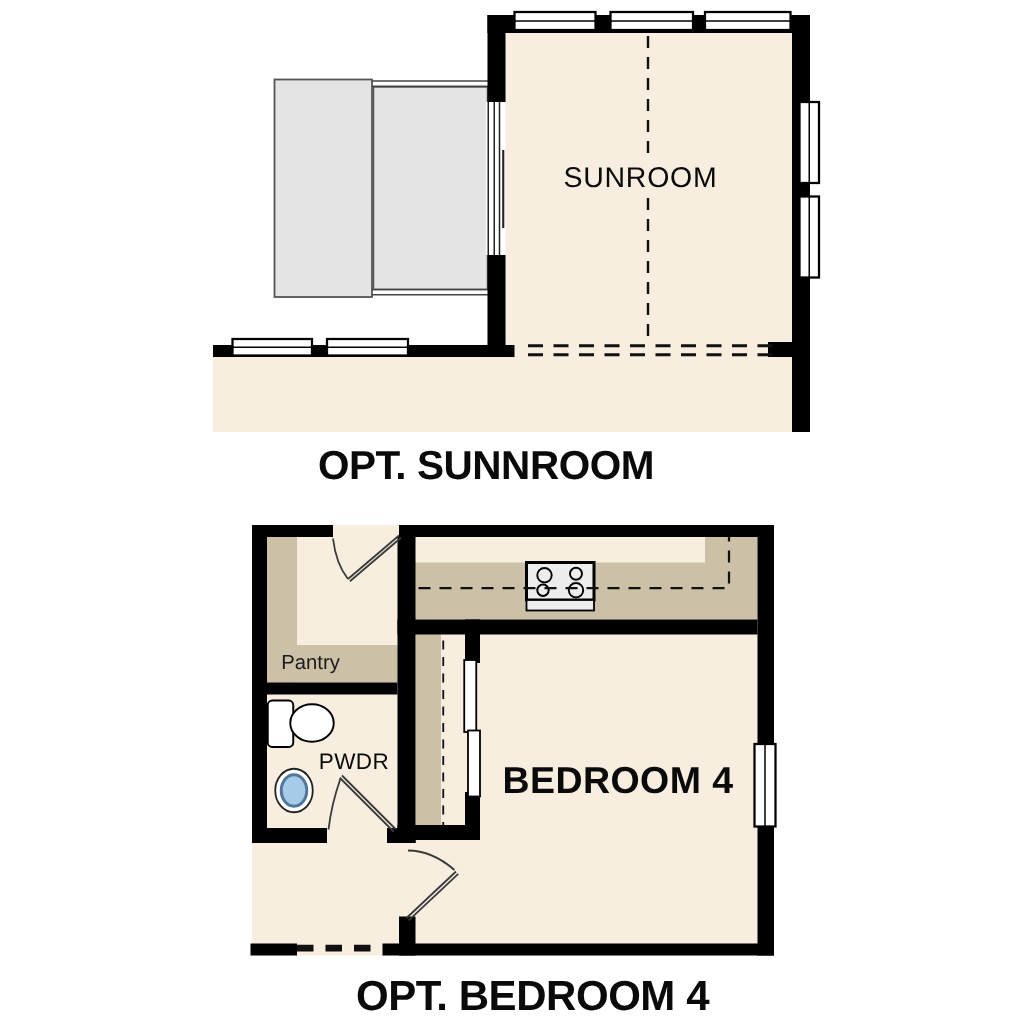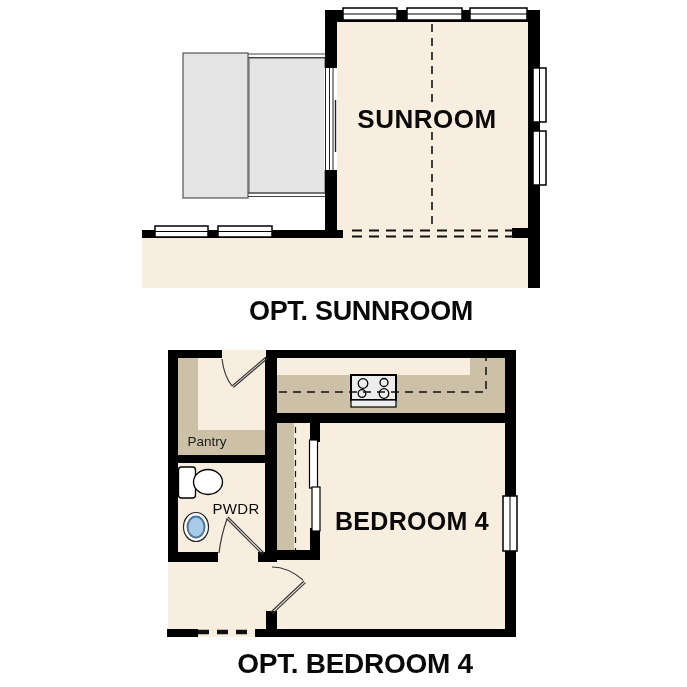--- a/index.html
+++ b/index.html
@@ -5,21 +5,21 @@
   html,body{margin:0;padding:0;background:#fff;}
   .stage{
     position:relative;width:687px;height:687px;background:#fff;overflow:hidden;
     font-family:"Liberation Sans", sans-serif;
   }
   .stage svg{position:absolute;left:0;top:0;}
   .lbl{
     position:absolute;transform:translate(-50%,-50%);
     color:#0a0a0a;white-space:nowrap;line-height:1;
   }
-  .lbl.room{font-weight:700;font-size:26px;letter-spacing:.5px;}
+  .lbl.room{font-weight:400;font-size:19px;letter-spacing:.5px;}
   .lbl.room-sm{font-weight:700;font-size:25px;letter-spacing:.3px;}
   .lbl.caption{font-weight:700;font-size:27px;letter-spacing:-.3px;}
   .lbl.pwdr{font-weight:400;font-size:15px;letter-spacing:.3px;}
   .lbl.pantry{font-weight:400;font-size:13.5px;color:#1a1a1a;}
 </style>
 </head>
 <body>
 
 <div class="stage">
 
@@ -171,19 +171,19 @@
     </g>
 
     <g>
       <ellipse cx="196" cy="527" rx="12.5" ry="14.5" fill="#fff" stroke="#222" stroke-width="1.2"></ellipse>
       <ellipse class="sinkblue" cx="196" cy="527" rx="8.5" ry="10.5" stroke="#51769b" stroke-width="2" fill="#a9cbea"></ellipse>
     </g>
   </g>
 </svg>
 
 <div class="lbl room" style="left:427px;top:119px;">SUNROOM</div>
-<div class="lbl caption" style="left:361px;top:311px;">OPT. SUNNROOM</div>
+<div class="lbl caption" style="left:324px;top:311px;">OPT. SUNNROOM</div>
 <div class="lbl pantry" style="left:207px;top:442px;">Pantry</div>
 <div class="lbl pwdr" style="left:236px;top:508px;">PWDR</div>
 <div class="lbl room-sm" style="left:412px;top:521px;">BEDROOM 4</div>
 <div class="lbl caption" style="left:355px;top:664px;font-size:28px;text-align:center;">OPT. BEDROOM 4</div>
 
 </div>
 
 </body></html>

